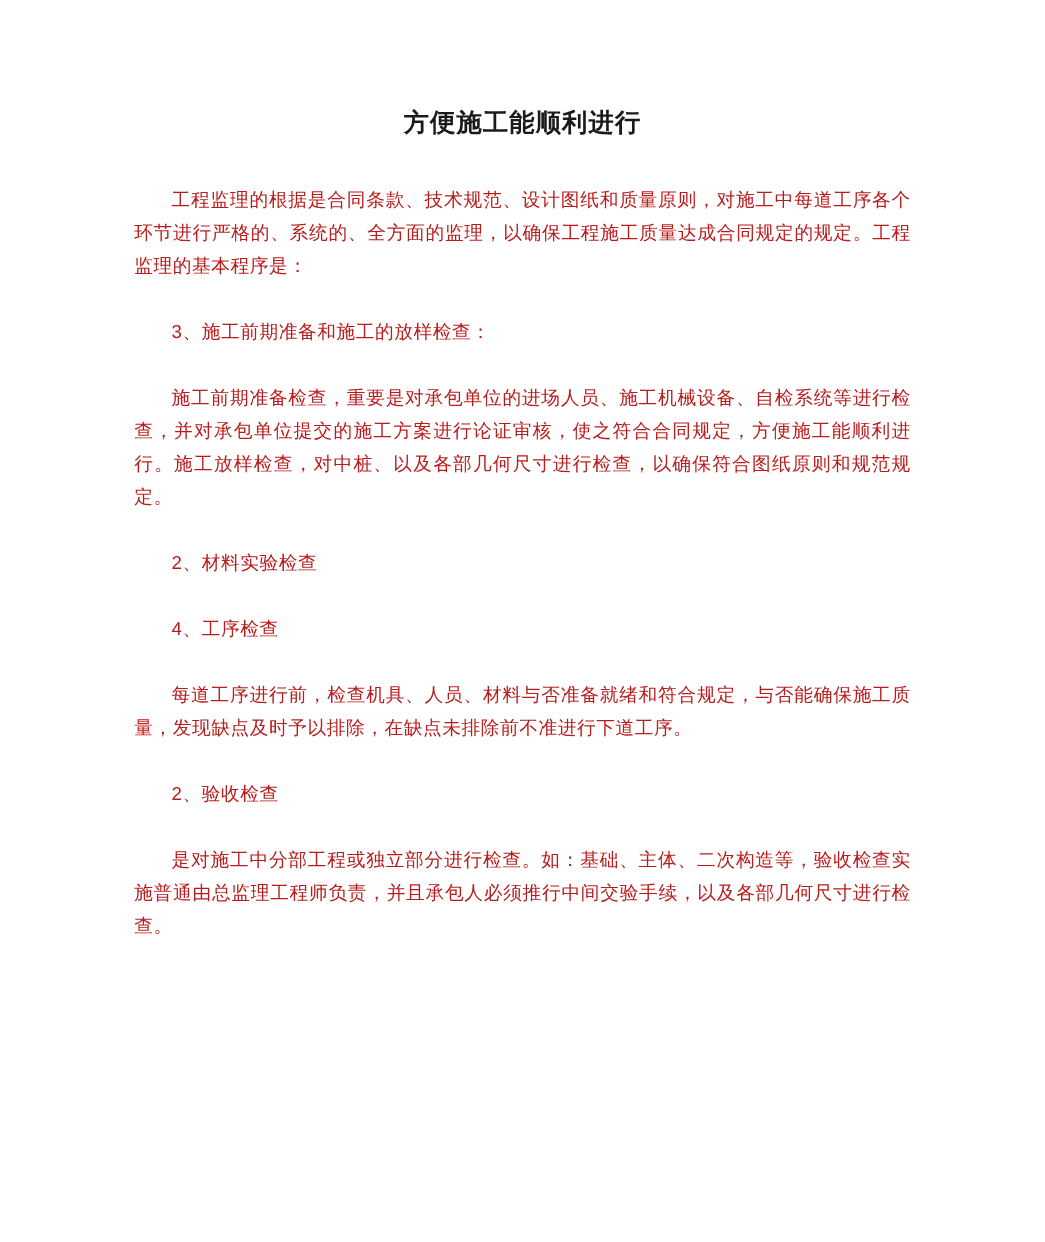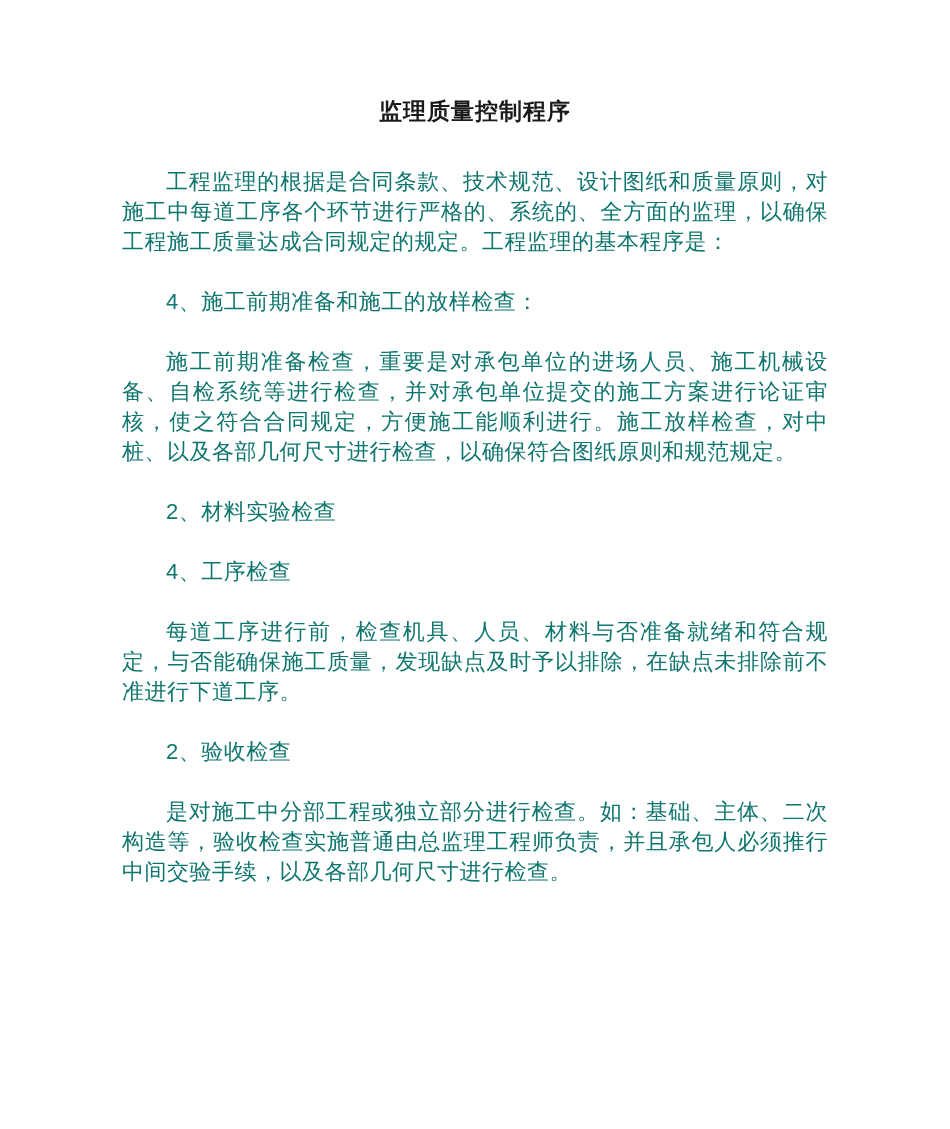--- a/index.html
+++ b/index.html
@@ -25,38 +25,38 @@
   .doc-title {
     text-align: center;
     font-size: 23px;
     font-weight: bold;
     color: #1a1a1a;
     margin-bottom: 40px;
     letter-spacing: 1px;
   }
 
   .paragraph {
-    font-size: 22px;
+    font-size: 17px;
     line-height: 30px;
     text-indent: 2em;
     text-align: justify;
     margin-bottom: 30px;
-    color: #0f766e;
+    color: #b91c1c;
     letter-spacing: 0.5px;
   }
 </style>
 </head>
 <body>
 
 <div class="page">
-  <h1 class="doc-title">监理质量控制程序</h1>
+  <h1 class="doc-title">方便施工能顺利进行</h1>
 
   <p class="paragraph">工程监理的根据是合同条款、技术规范、设计图纸和质量原则，对施工中每道工序各个环节进行严格的、系统的、全方面的监理，以确保工程施工质量达成合同规定的规定。工程监理的基本程序是：</p>
 
-  <p class="paragraph">4、施工前期准备和施工的放样检查：</p>
+  <p class="paragraph">3、施工前期准备和施工的放样检查：</p>
 
   <p class="paragraph">施工前期准备检查，重要是对承包单位的进场人员、施工机械设备、自检系统等进行检查，并对承包单位提交的施工方案进行论证审核，使之符合合同规定，方便施工能顺利进行。施工放样检查，对中桩、以及各部几何尺寸进行检查，以确保符合图纸原则和规范规定。</p>
 
   <p class="paragraph">2、材料实验检查</p>
 
 
   <p class="paragraph">4、工序检查</p>
 
   <p class="paragraph">每道工序进行前，检查机具、人员、材料与否准备就绪和符合规定，与否能确保施工质量，发现缺点及时予以排除，在缺点未排除前不准进行下道工序。</p>
 

